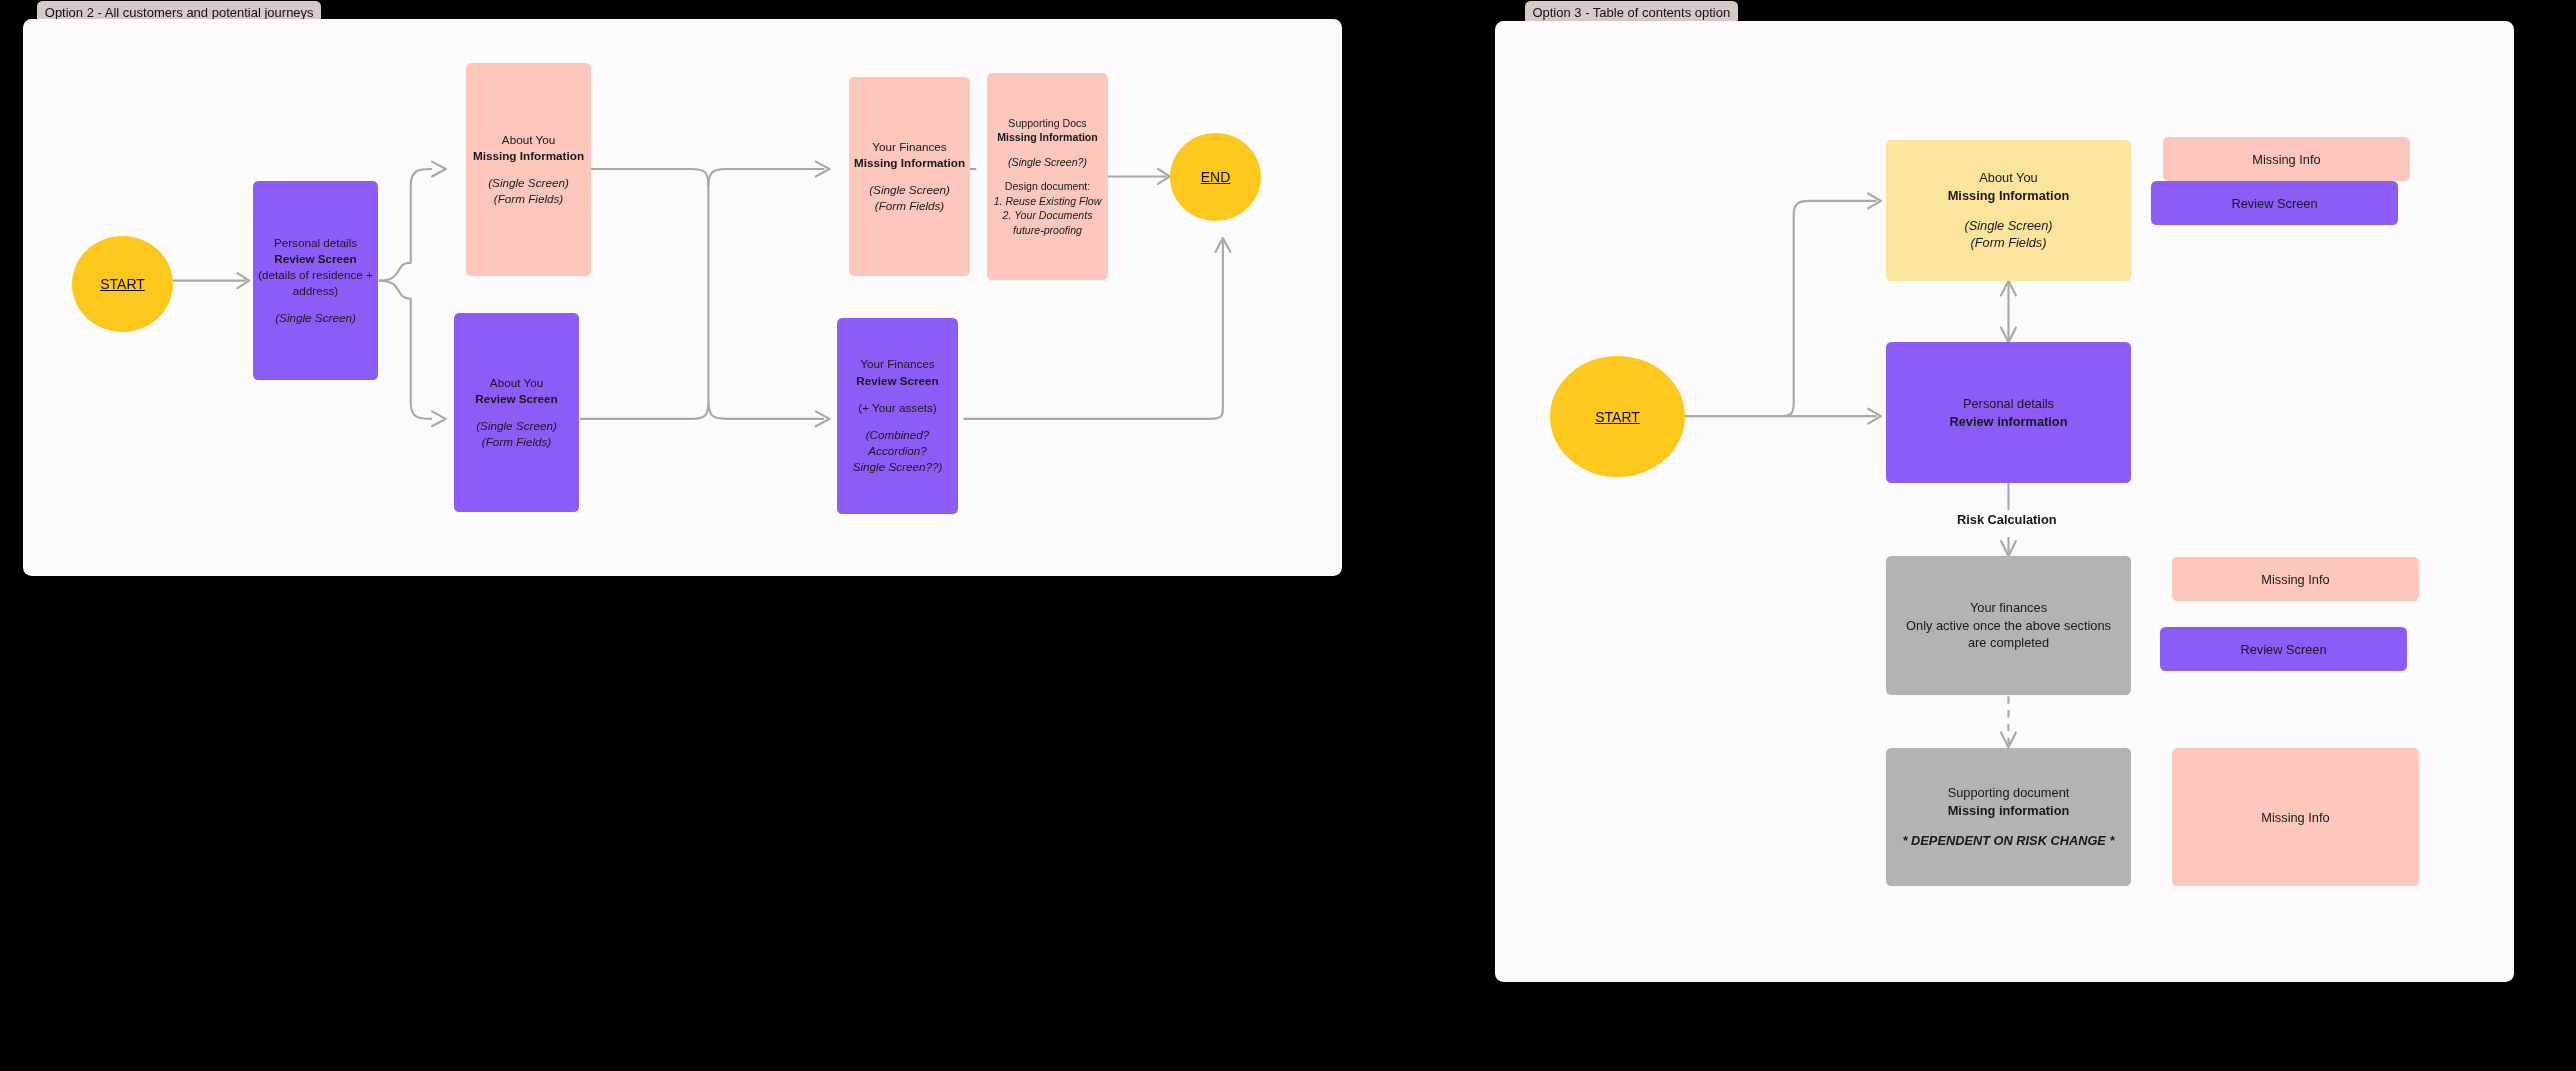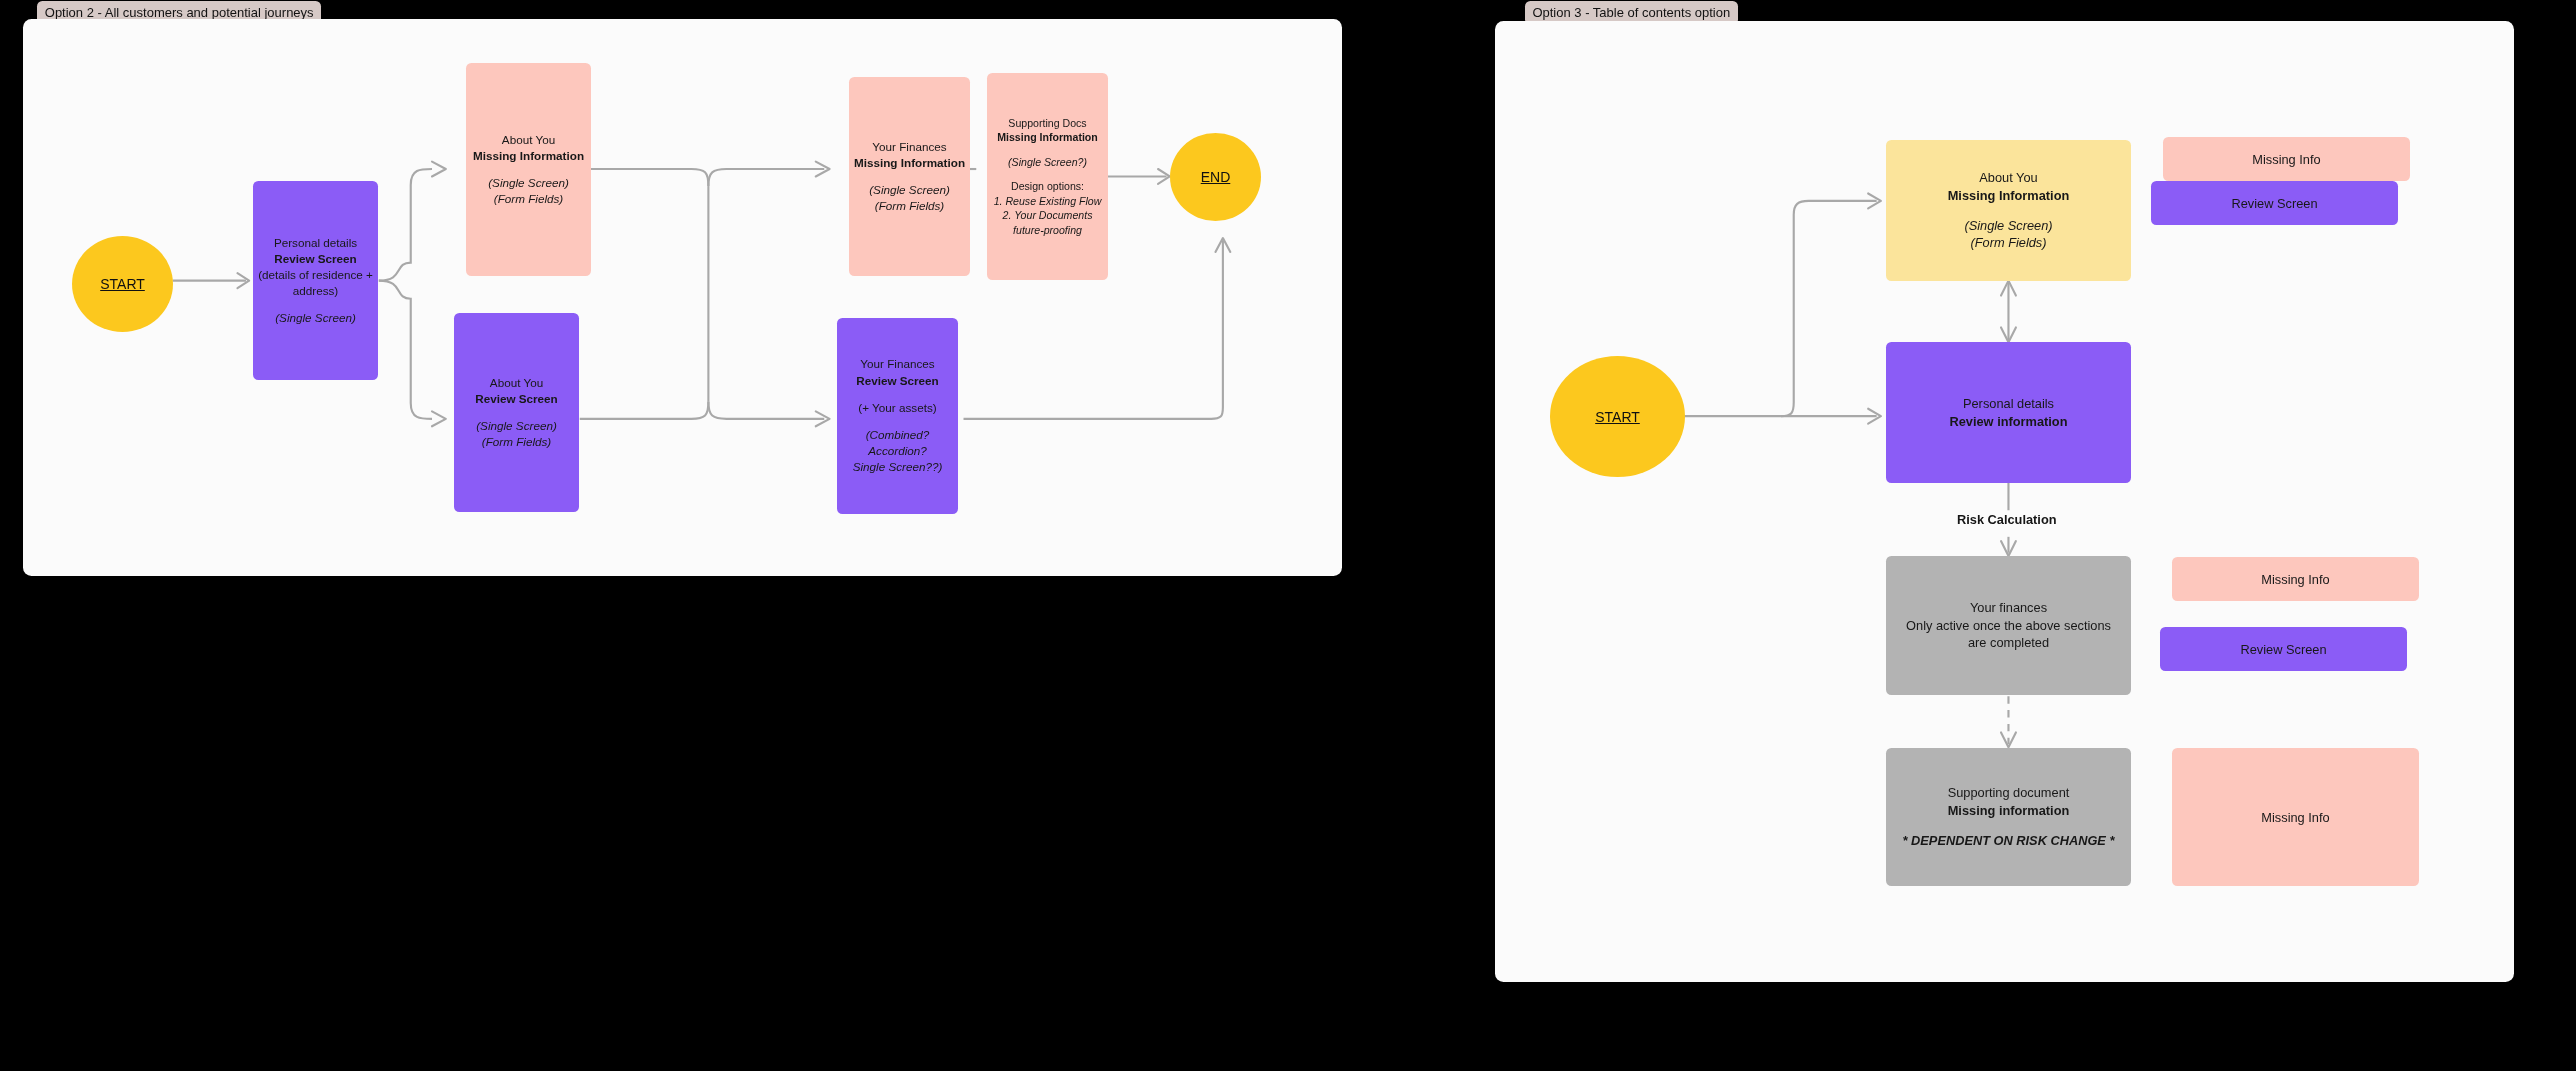--- a/index.html
+++ b/index.html
@@ -176,21 +176,21 @@
     <span class="ln ital">Accordion?</span>
     <span class="ln ital">Single Screen??)</span>
   </div>
 
   <div class="node pink" style="left:975px; top:73px; width:121px; height:207px; font-size:10.6px; line-height:1.36;">
     <span class="ln">Supporting Docs</span>
     <span class="ln bold">Missing Information</span>
     <span class="gap"></span>
     <span class="ln ital">(Single Screen?)</span>
     <span class="gap"></span>
-    <span class="ln">Design options:</span>
+    <span class="ln">Design document:</span>
     <span class="ln ital">1. Reuse Existing Flow</span>
     <span class="ln ital">2. Your Documents</span>
     <span class="ln ital">future-proofing</span>
   </div>
 
   <div class="circle" style="left:1170px; top:133px; width:91px; height:88px; font-size:14px;">
     <span>END</span>
   </div>
 
   <div class="frame-title" style="left:1495px; top:1.1px;">Option 3 - Table of contents option</div>

